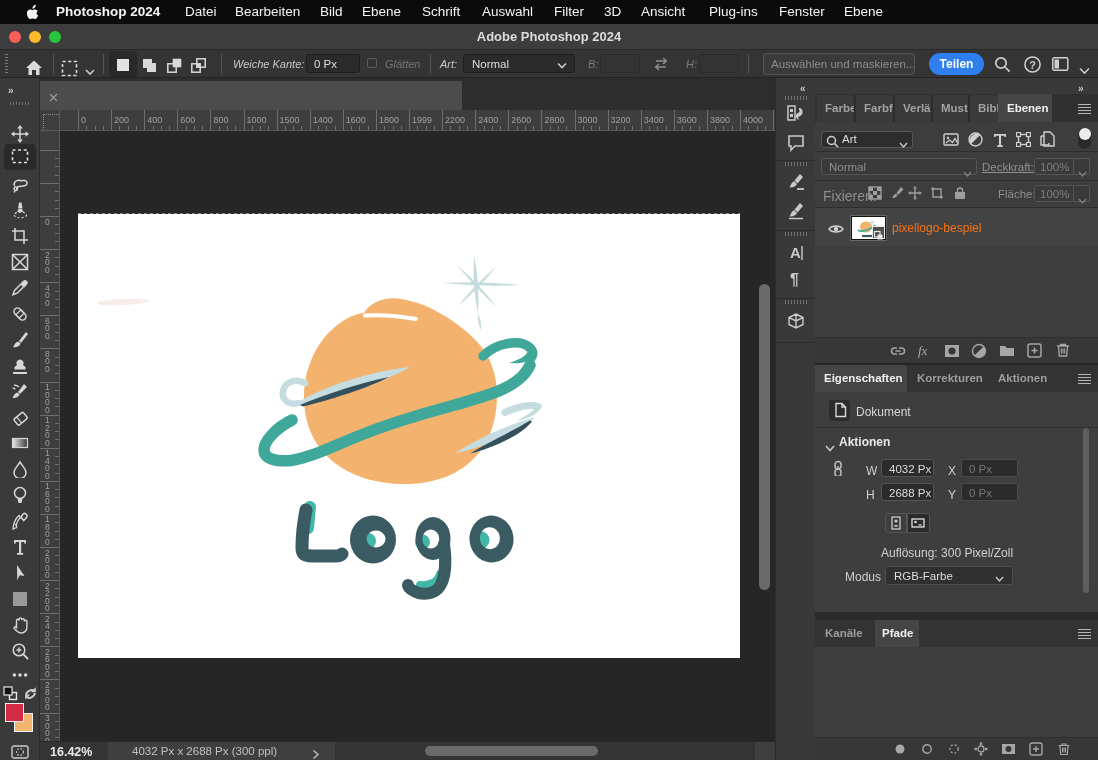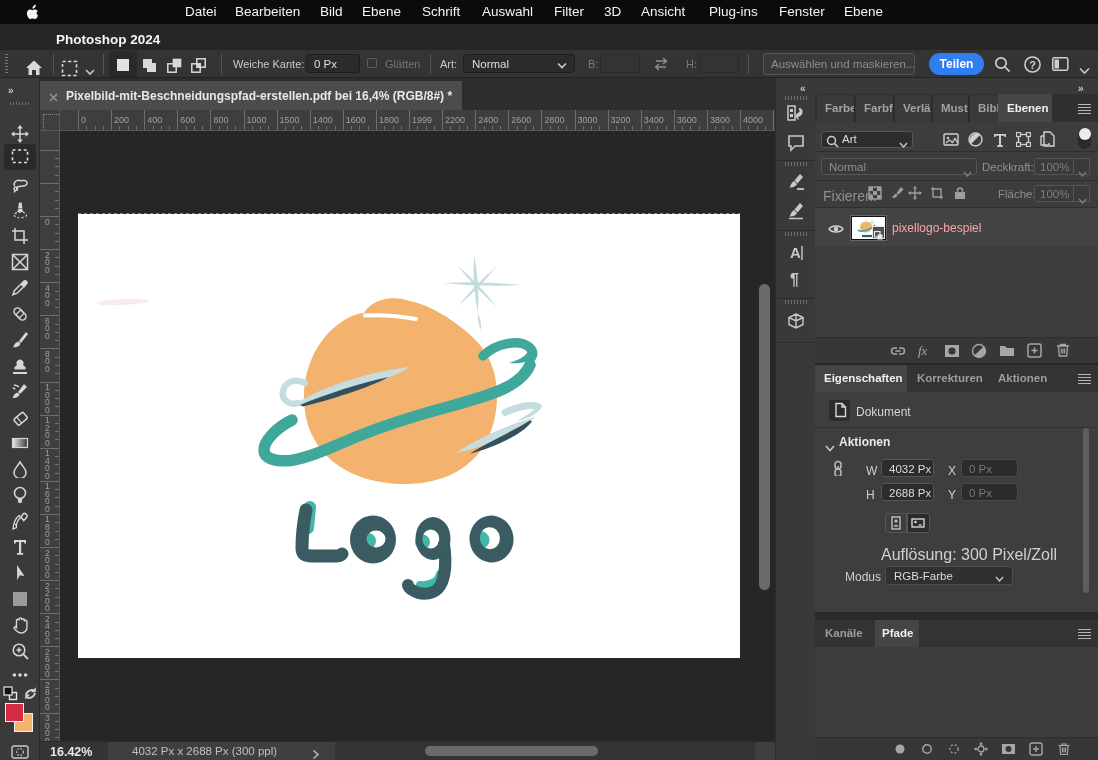--- a/index.html
+++ b/index.html
@@ -13,21 +13,21 @@
 
 #titlebar{left:0;top:24px;width:1098px;height:26px;background:#3d3d3d;
 border-bottom:1px solid #2a2a2a;}
 .tl{position:absolute;top:7px;width:12px;height:12px;border-radius:50%;}
 #titletext{position:absolute;top:5px;width:100%;text-align:center;color:#dcdcdc;
 font-size:13px;font-weight:700;}
 
 #optbar{left:0;top:50px;width:1098px;height:28px;background:#343434;
 border-bottom:1px solid #232323;}
 .osep{position:absolute;top:4px;height:20px;width:1px;background:#535353;}
-.olabel{position:absolute;font-size:11px;color:#c8c8c8;top:8px;}
+.olabel{position:absolute;font-size:11px;color:#c8c8c8;top:8px;font-style:italic;}
 .ofield{position:absolute;background:#2b2b2b;border:1px solid #1e1e1e;
 border-radius:3px;color:#dedede;font-size:11.5px;white-space:nowrap;overflow:hidden;}
 
 #toolbar{left:0;top:78px;width:40px;height:682px;background:#3a3a3a;
 border-right:1px solid #2c2c2c;}
 .tool{position:absolute;left:11px;width:18px;height:18px;}
 .tool svg{display:block;}
 
 #tabbar{left:40px;top:78px;width:735px;height:32px;background:#2d2d2d;}
 #doctab{position:absolute;left:0px;top:3px;width:422px;height:29px;background:#4c4c4c;
@@ -65,33 +65,39 @@
 .dis{color:#787878;}
 .hamb{position:absolute;width:13px;height:11px;
 background-image:repeating-linear-gradient(#b5b5b5 0 1.3px,transparent 1.3px 2.9px);}
 
 </style></head><body>
 <div id="app">
 <div id="menubar" class="abs">
       <span style="left:21px;top:3px;"><svg width="18" height="19" viewBox="0 0 18 19" style="">
           <path d="M11.4 5.6c-.1-1 .5-2 1-2.6.6-.7 1.6-1.2 2.4-1.2.1 1-.3 2-.9 2.7-.6.7-1.5 1.3-2.5 1.1zm2.4.9c.9 0 2.1.5 2.9 1.5-1.5 1-1.6 3.4.4 4.4-.4 1.1-1.7 3.6-3.2 3.6-.9 0-1.2-.6-2.3-.6s-1.5.6-2.3.6c-1.5 0-3.4-3.1-3.4-5.6 0-2.4 1.6-3.8 3.2-3.8.9 0 1.8.6 2.3.6.5 0 1.5-.7 2.4-.7z" fill="#f5f5f5"></path>
         </svg></span>
-      <span style="left:56px;font-weight:700;margin-top:28px;">Photoshop 2024</span>
+      <span style="left:56px;font-weight:700;">Photoshop 2024</span>
       <span style="left:185px;font-weight:400;">Datei</span>
       <span style="left:235px;font-weight:400;">Bearbeiten</span>
       <span style="left:320px;font-weight:400;">Bild</span>
       <span style="left:362px;font-weight:400;">Ebene</span>
       <span style="left:422px;font-weight:400;">Schrift</span>
       <span style="left:482px;font-weight:400;">Auswahl</span>
       <span style="left:554px;font-weight:400;">Filter</span>
       <span style="left:604px;font-weight:400;">3D</span>
       <span style="left:641px;font-weight:400;">Ansicht</span>
       <span style="left:709px;font-weight:400;">Plug-ins</span>
       <span style="left:779px;font-weight:400;">Fenster</span>
       <span style="left:844px;font-weight:400;">Ebene</span>
+    </div>
+<div id="titlebar" class="abs">
+      <div class="tl" style="left:9px;background:#f85f58;"></div>
+      <div class="tl" style="left:29px;background:#fcbb2f;"></div>
+      <div class="tl" style="left:49px;background:#2ac53f;"></div>
+      <div id="titletext">Adobe Photoshop 2024</div>
     </div>
 <div id="optbar" class="abs">
       <div class="abs" style="left:5px;top:4px;width:3px;height:20px;background-image:repeating-linear-gradient(#7a7a7a 0 1px,transparent 1px 3px);"></div>
       <div class="abs" style="left:25px;top:59px;top:9px;"><svg width="18" height="17" viewBox="0 0 18 17" style="">
           <path d="M9 1.5 L17 9 H14.5 V16 H11 V11 H7 V16 H3.5 V9 H1 Z" fill="#d9d9d9"></path>
         </svg></div>
       <div class="osep" style="left:53px;"></div>
       <div class="abs" style="left:61px;top:10px;"><svg width="17" height="17" viewBox="0 0 17 17" style="">
           <rect x="1.5" y="1.5" width="14" height="14" fill="none" stroke="#d9d9d9" stroke-width="1.6" stroke-dasharray="3.2 2.4"></rect>
         </svg></div>
@@ -148,21 +154,20 @@
         </svg></div>
       <div class="abs" style="left:1079px;top:11px;"><svg width="11" height="8" viewBox="0 0 11 8" style="">
           <path d="M1 1.5 L5.5 6 L10 1.5" stroke="#c9c9c9" stroke-width="1.6" fill="none"></path>
         </svg></div>
     </div>
 <div id="tabbar" class="abs">
       <div id="doctab">
         <span style="position:absolute;left:9px;top:10px;"><svg width="9" height="9" viewBox="0 0 9 9">
             <path d="M1 1 L8 8 M8 1 L1 8" stroke="#9a9a9a" stroke-width="1.3"></path>
           </svg></span>
-        <span style="position:absolute;left:26px;top:8px;">Pixelbild-mit-Beschneidungspfad-erstellen.pdf bei 16,4% (RGB/8#) *</span>
       </div>
     </div>
 <div id="corner" class="abs">
       <div class="abs" style="left:3px;top:4px;width:22px;height:22px;border:1px dotted #8a8a8a;"></div>
     </div>
     <div id="hruler" class="abs">
       <div class="htick" style="left:18.0px;"></div>
       <div class="hlab" style="left:21.0px;">0</div>
       <div class="htickm" style="left:26.3px;"></div>
       <div class="htickm" style="left:34.5px;"></div>
@@ -660,21 +665,21 @@
           <path d="M4 1 h6 l4 4 v10 H4 Z" fill="none" stroke="#cfcfcf" stroke-width="1.4"></path>
           <path d="M1 5 h3 M1 5 v9 h8 v-2" fill="none" stroke="#cfcfcf" stroke-width="1.4"></path>
         </svg></div>
       <div class="abs" style="left:263px;top:50px;width:13px;height:21px;background:#2a2a2a;border-radius:6.5px;"></div>
       <div class="abs" style="left:263.5px;top:50px;width:12px;height:12px;background:#ededed;border-radius:6px;"></div>
       <div class="abs" style="left:0;top:73px;width:283px;height:1px;background:#2e2e2e;"></div>
       <div class="abs" style="left:6px;top:80px;width:156px;height:17px;background:#3a3a3a;border:1px solid #555;border-radius:3px;color:#8f8f8f;font-size:11.5px;padding:2px 0 0 7px;">Normal</div>
       <div class="abs" style="left:148px;top:86px;"><svg width="9" height="7" viewBox="0 0 9 7" style="">
           <path d="M1 1 L4.5 5 L8 1" stroke="#7f7f7f" stroke-width="1.4" fill="none"></path>
         </svg></div>
-      <div class="abs" style="left:167px;top:83px;color:#8f8f8f;font-size:11.5px;">Deckkraft:</div>
+      <div class="abs" style="left:167px;top:83px;color:#8f8f8f;font-size:11.5px;text-decoration:underline;">Deckkraft:</div>
       <div class="abs" style="left:219px;top:80px;width:40px;height:17px;background:#3a3a3a;border:1px solid #555;border-radius:3px 0 0 3px;color:#7f7f7f;font-size:11.5px;padding:2px 0 0 5px;">100%</div>
       <div class="abs" style="left:259px;top:80px;width:16px;height:17px;background:#3a3a3a;border:1px solid #555;border-left:none;border-radius:0 3px 3px 0;"></div>
       <div class="abs" style="left:263px;top:86px;"><svg width="9" height="7" viewBox="0 0 9 7" style="">
           <path d="M1 1 L4.5 5 L8 1" stroke="#7f7f7f" stroke-width="1.4" fill="none"></path>
         </svg></div>
       <div class="abs" style="left:0;top:102px;width:283px;height:1px;background:#2e2e2e;"></div>
       <div class="abs" style="left:8px;top:110px;color:#8f8f8f;font-size:14px;">Fixieren:</div>
       <div class="abs" style="left:53px;top:108px;"><svg width="14" height="14" viewBox="0 0 14 14" style="">
           <rect x="1" y="1" width="12" height="12" fill="none" stroke="#9d9d9d" stroke-width="1.4"></rect>
           <rect x="1" y="1" width="4" height="4" fill="#9d9d9d"></rect>
@@ -715,21 +720,21 @@
           <ellipse cx="14" cy="10" rx="6" ry="5.5" fill="#f2b36c"></ellipse>
           <path d="M6 13 C10 16 20 12 23 8" stroke="#43aa9e" stroke-width="1.8" fill="none"></path>
           <path d="M20 3 l0 5 M17.5 5.5 l5 0" stroke="#c2dbdd" stroke-width="1"></path>
           <path d="M10 19 h10" stroke="#3b5a61" stroke-width="2.2"></path>
         </svg>
         <div style="position:absolute;right:0px;bottom:0px;width:13px;height:13px;background:#4d4d4d;border:1px solid #e8e8e8;"><svg width="11" height="11" viewBox="0 0 11 11">
             <rect x="1.5" y="1.5" width="5.5" height="5.5" fill="none" stroke="#e8e8e8" stroke-width="1.2"></rect>
             <rect x="4.5" y="4.5" width="5" height="5" fill="#e8e8e8"></rect>
           </svg></div>
       </div>
-      <div class="abs" style="left:77px;top:143px;color:#fca5a5;font-size:12px;">pixellogo-bespiel</div>
+      <div class="abs" style="left:77px;top:143px;color:#f97316;font-size:12px;">pixellogo-bespiel</div>
       <div class="abs" style="left:0;top:259px;width:283px;height:1px;background:#2f2f2f;"></div>
       <div class="abs" style="left:0;top:260px;width:283px;height:25px;background:#373737;"></div>
       <div class="abs" style="left:75px;top:265px;"><svg width="16" height="16" viewBox="0 0 16 16" style="">
           <path d="M7 5 H4.5 a3 3 0 0 0 0 6 H7 M9 5 h2.5 a3 3 0 0 1 0 6 H9 M5.5 8 h5" fill="none" stroke="#a6a6a6" stroke-width="1.5"></path>
         </svg></div>
       <div class="abs" style="left:103px;top:265px;"><svg width="16" height="16" viewBox="0 0 16 16" style="">
           <text x="0" y="12" font-size="13" font-style="italic" fill="#a6a6a6" font-family="Liberation Serif">fx</text>
         </svg></div>
       <div class="abs" style="left:129px;top:265px;"><svg width="16" height="16" viewBox="0 0 16 16" style="">
           <rect x="1" y="2" width="14" height="12" fill="#a6a6a6"></rect>
@@ -785,21 +790,21 @@
           <rect x="3" y="1" width="8" height="12" fill="none" stroke="#c9c9c9" stroke-width="1.3"></rect>
           <circle cx="7" cy="5" r="1.5" fill="#c9c9c9"></circle>
           <path d="M4.5 10.5 C5 8.5 9 8.5 9.5 10.5 Z" fill="#c9c9c9"></path>
         </svg></div>
       <div class="abs" style="left:92px;top:435px;width:23px;height:20px;background:#2b2b2b;border:1px solid #555;border-radius:0 3px 3px 0;"></div>
       <div class="abs" style="left:96px;top:438px;"><svg width="14" height="14" viewBox="0 0 14 14" style="">
           <rect x="1" y="3" width="12" height="8" fill="none" stroke="#e0e0e0" stroke-width="1.3"></rect>
           <circle cx="4.5" cy="6" r="1.3" fill="#e0e0e0"></circle>
           <path d="M7 9.5 C7.5 7.8 10.5 7.8 11 9.5 Z" fill="#e0e0e0"></path>
         </svg></div>
-      <div class="abs" style="left:66px;top:468px;color:#d0d0d0;font-size:16px;">Auflösung: 300 Pixel/Zoll</div>
+      <div class="abs" style="left:66px;top:468px;color:#d0d0d0;font-size:12px;">Auflösung: 300 Pixel/Zoll</div>
       <div class="abs" style="left:30px;top:492px;color:#d0d0d0;font-size:12px;">Modus</div>
       <div class="field" style="left:70px;top:488px;width:128px;height:19px;padding:3px 0 0 8px;border-color:#4e4e4e;background:#303030;">RGB-Farbe<span style="position:absolute;right:8px;top:6px;"><svg width="9" height="7" viewBox="0 0 9 7" style="">
             <path d="M1 1 L4.5 5 L8 1" stroke="#c9c9c9" stroke-width="1.4" fill="none"></path>
           </svg></span></div>
       <div class="abs" style="left:268px;top:350px;width:6px;height:165px;background:#5e5e5e;border-radius:3px;"></div>
       <div class="abs" style="left:0;top:534px;width:283px;height:8px;background:#2b2b2b;"></div>
       <div class="abs" style="left:0;top:542px;width:283px;height:27px;background:#333333;"></div>
       <div class="ptab" style="left:10px;top:549px;">Kanäle</div>
       <div class="abs" style="left:60px;top:542px;width:44px;height:27px;background:#454545;color:#f0f0f0;font-size:11.5px;font-weight:700;padding:7px 0 0 7px;">Pfade</div>
       <div class="hamb" style="left:263px;top:551px;"></div>

